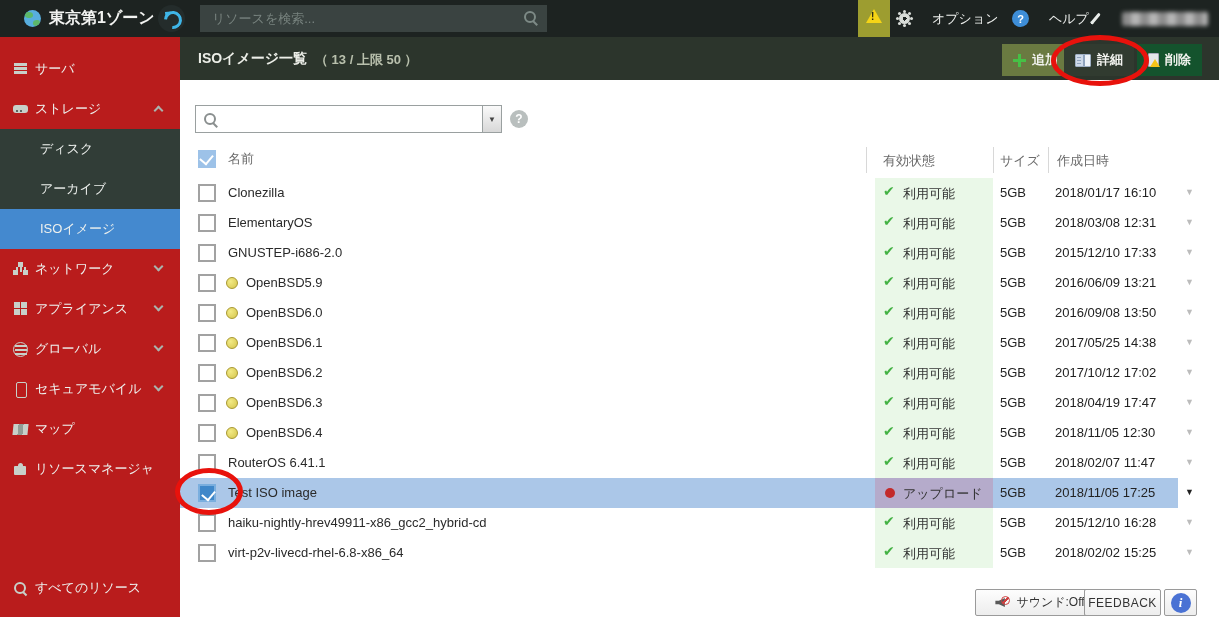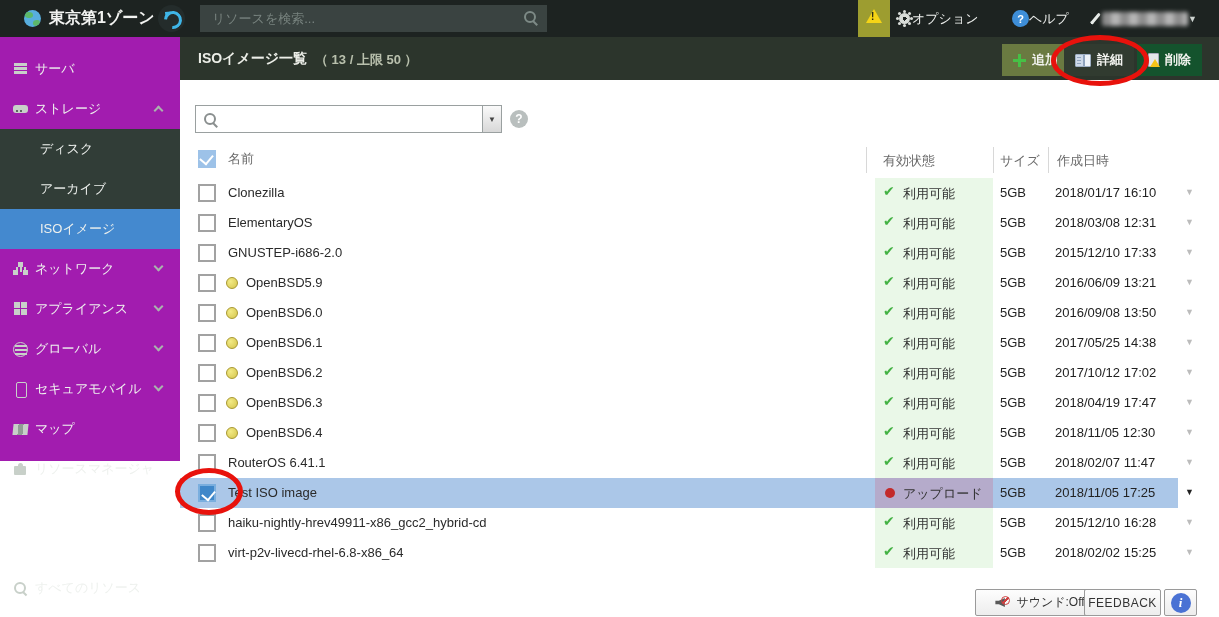--- a/index.html
+++ b/index.html
@@ -20,21 +20,21 @@
   .top-search { position:absolute; left:200px; top:5px; width:347px; height:27px; background:#3a4341; }
   .top-search input { width:100%; height:100%; background:transparent; border:none; outline:none; color:#d7ddda; font-size:13px; padding:0 34px 0 12px; font-family:inherit; }
   .top-search input::placeholder { color:#78837f; }
   .mag { position:absolute; width:16px; height:16px; }
   .mag::before { content:""; position:absolute; left:1px; top:1px; width:8px; height:8px; border:2px solid #7d8a86; border-radius:50%; }
   .mag::after { content:""; position:absolute; left:10px; top:10px; width:6px; height:2px; background:#7d8a86; transform:rotate(45deg); transform-origin:left center; }
   .top-search .mag { right:8px; top:5px; }
   .warn-btn { position:absolute; left:858px; top:0; width:32px; height:37px; background:#9d9d30; cursor:pointer; }
   .i-warn { position:absolute; left:8px; top:9px; width:0; height:0; border-left:8px solid transparent; border-right:8px solid transparent; border-bottom:14px solid #f5d416; }
   .i-warn::after { content:"!"; position:absolute; left:-3px; top:2px; font-size:10px; font-weight:bold; color:#2a2a10; }
-  .top-item { position:absolute; top:0; height:37px; display:flex; align-items:center; gap:0; color:#eef0ee; font-size:13px; cursor:pointer; }
+  .top-item { position:absolute; top:0; height:37px; display:flex; align-items:center; gap:20px; color:#eef0ee; font-size:13px; cursor:pointer; }
   .i-gear { width:15px; height:15px; position:relative; }
   .i-gear::before { content:""; position:absolute; inset:2px; border-radius:50%; background:radial-gradient(circle,#1d2321 0 2px,#d8dcd8 2px); }
   .i-gear::after { content:""; position:absolute; left:6px; top:-1px; width:3px; height:3px; background:#d8dcd8;
       box-shadow:0 14px 0 #d8dcd8, -7px 7px 0 #d8dcd8, 7px 7px 0 #d8dcd8, -5px 2px 0 #d8dcd8, 5px 2px 0 #d8dcd8, -5px 12px 0 #d8dcd8, 5px 12px 0 #d8dcd8; border-radius:50%; }
   .i-help { width:17px; height:17px; border-radius:50%; background:#3e8ed8; color:#fff; font-size:11px; font-weight:bold; display:flex; align-items:center; justify-content:center; }
   .i-pen { width:14px; height:14px; position:relative; }
   .i-pen::before { content:""; position:absolute; left:6px; top:0px; width:3px; height:13px; background:#e8ece9; transform:rotate(40deg); border-radius:2px 2px 0 0; }
   .i-pen::after { content:""; position:absolute; left:1px; top:10px; border:2px solid transparent; border-top-color:#e8ece9; transform:rotate(40deg); }
   .user-mask { width:86px; height:14px; border-radius:2px; background:repeating-linear-gradient(90deg,#8d8d8d 0 9px,#b5b5b5 9px 18px); filter:blur(2px); }
 
@@ -48,21 +48,21 @@
   .hb-delete { left:957px; background:#14532d; }
   .i-plus { width:13px; height:13px; position:relative; }
   .i-plus::before { content:""; position:absolute; left:5px; top:0; width:3px; height:13px; background:#46c046; }
   .i-plus::after { content:""; position:absolute; left:0; top:5px; width:13px; height:3px; background:#46c046; }
   .i-book { width:16px; height:13px; position:relative; background:linear-gradient(90deg,#cdd9e8 0 7px,#8fa3bd 7px 9px,#eef3f8 9px 16px); border:1px solid #9fb0c4; border-radius:1px; }
   .i-book::before { content:""; position:absolute; left:1px; top:2px; width:4px; height:1px; background:#8fa3bd; box-shadow:0 3px 0 #8fa3bd,0 6px 0 #8fa3bd; }
   .i-delpage { width:11px; height:14px; position:relative; background:#e4e7ea; border:1px solid #aab; border-radius:1px; }
   .i-delpage::after { content:""; position:absolute; right:-2px; bottom:-1px; border-left:5px solid transparent; border-right:5px solid transparent; border-bottom:8px solid #f5c518; }
 
   
-  .sidebar { position:absolute; left:0; top:37px; width:180px; height:424px; background:#a21caf; z-index:3;text-decoration:underline; }
+  .sidebar { position:absolute; left:0; top:37px; width:180px; height:580px; background:#b91c1c; z-index:3;text-decoration:underline; }
   .sb-item { position:relative; height:40px; display:flex; align-items:center; color:#eef1ee; font-size:13px; cursor:pointer; }
   .sb-item .lbl { position:absolute; left:35px; }
   .sb-item.sub .lbl { left:40px; }
   .sb-item .ic { position:absolute; left:13px; width:16px; height:14px; }
   .sb-sub-bg { background:#313d37; }
   .sb-item.selected { background:#4489cf; }
   .chev { position:absolute; right:18px; width:7px; height:7px; border-right:2px solid #a9b3ad; border-bottom:2px solid #a9b3ad; }
   .chev.down { transform:rotate(45deg); top:14px; }
   .chev.up { transform:rotate(-135deg); top:18px; }
   .ic-server::before { content:""; position:absolute; left:1px; top:1px; width:13px; height:3px; background:#c8d0c9; box-shadow:0 4px 0 #c8d0c9,0 8px 0 #c8d0c9; }

